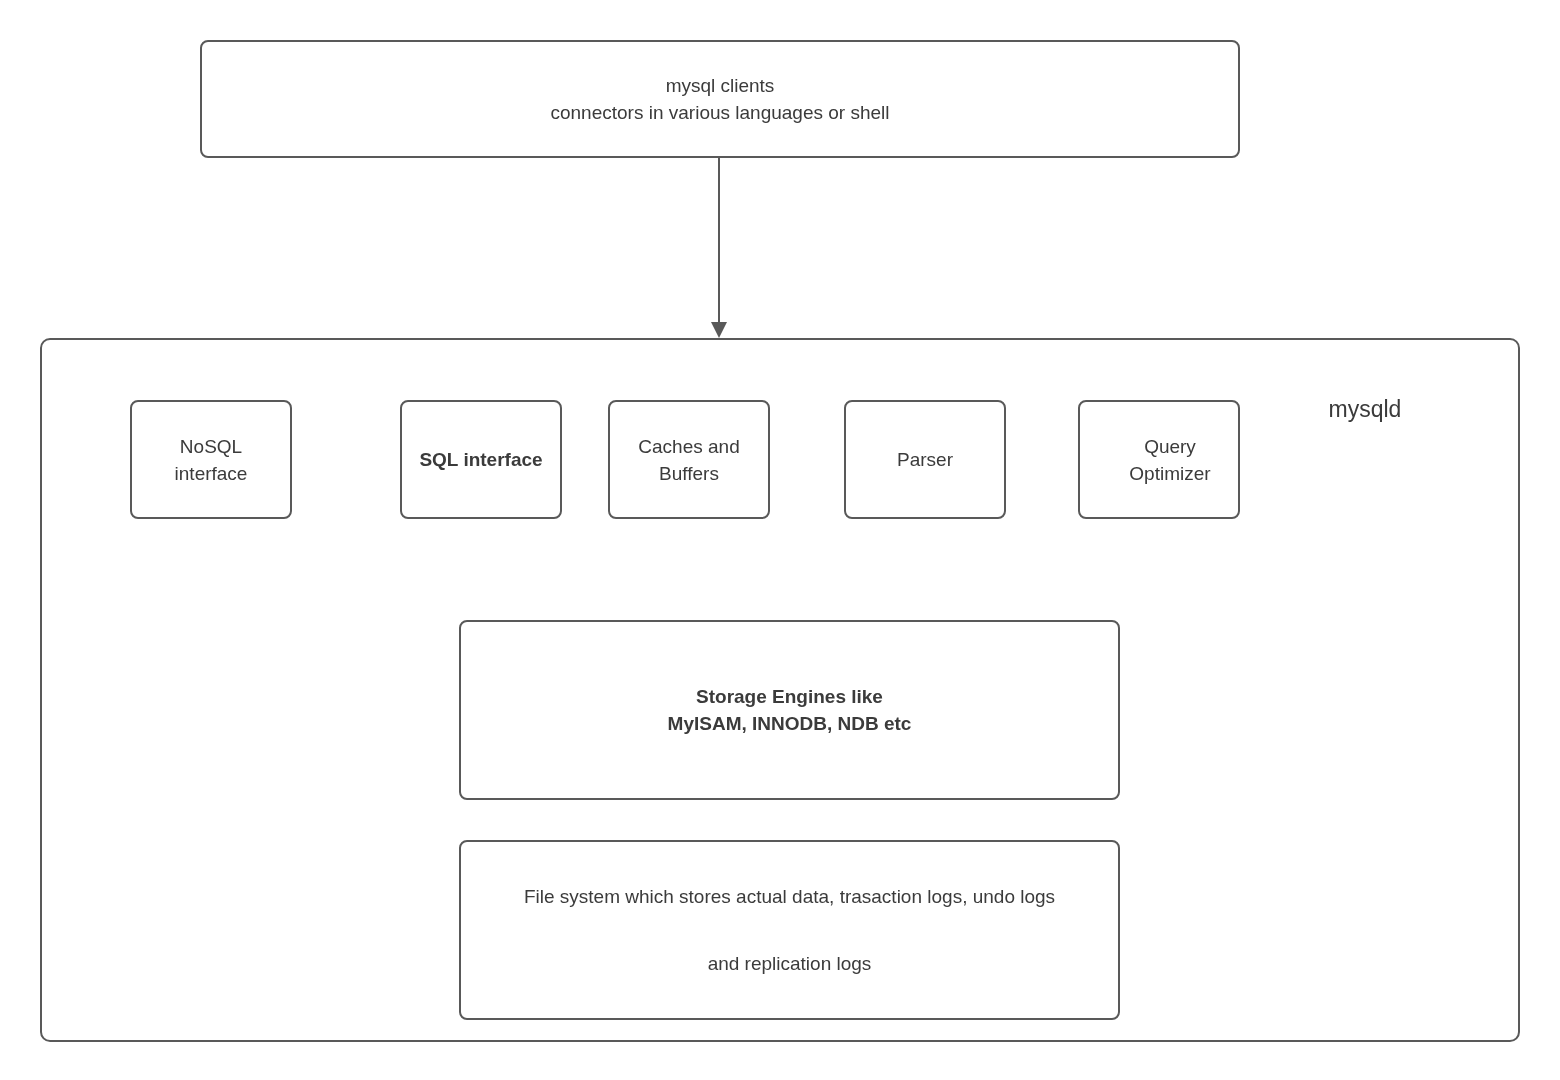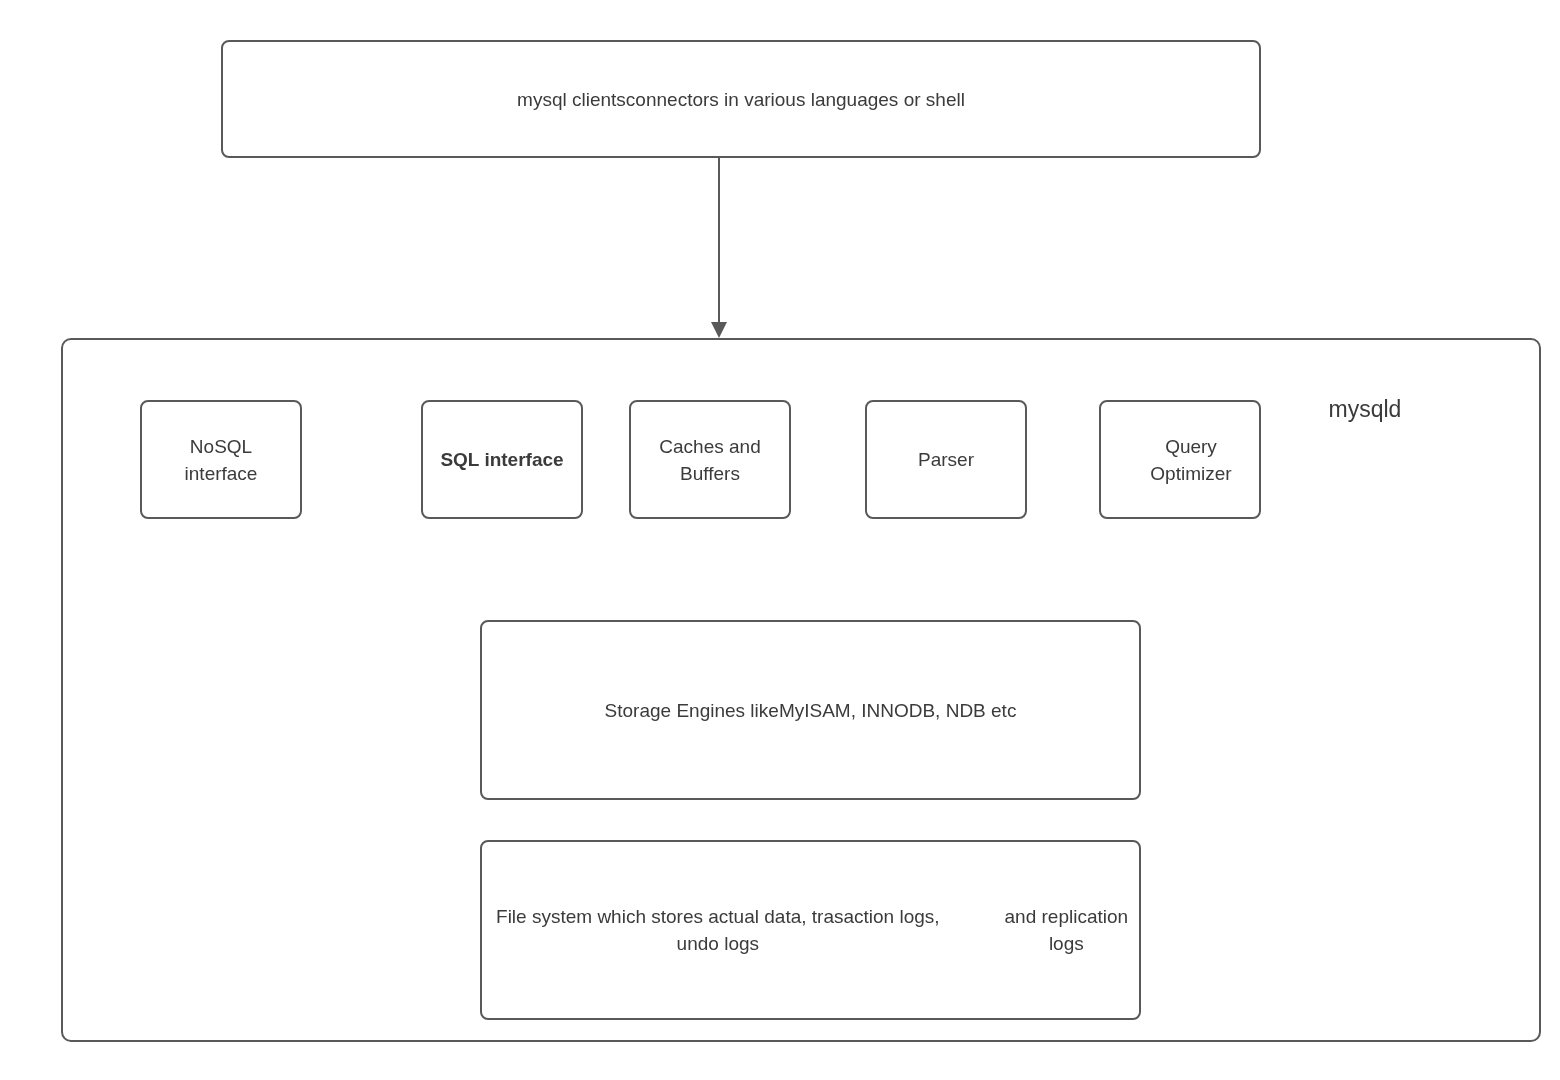--- a/index.html
+++ b/index.html
@@ -16,27 +16,26 @@
     color: #3b3b3b;
     overflow: hidden;
   }
   .box {
     position: absolute;
     box-sizing: border-box;
     border: 2px solid #595959;
     border-radius: 8px;
     background: #ffffff;
     display: flex;
-    flex-direction: row;
+    flex-direction: column;
     justify-content: center;
     align-items: center;
     text-align: center;
     font-size: 19px;
     line-height: 27px;
-    margin-left: 21px;
   }
   
   .client-box {
     left: 200px; top: 40px;
     width: 1040px; height: 118px;
   }
   
   .arrow-line {
     position: absolute;
     left: 718px; top: 158px;
@@ -66,29 +65,29 @@
     text-align: center;
     font-size: 23px;
     line-height: 27px;
   }
   
   .component {
     top: 400px;
     width: 162px; height: 119px;
     padding: 0 14px;
   }
-  .component-nosql    { left: 119px; align-items: center; }
+  .component-nosql    { left: 130px; align-items: center; }
   .component-sql      { left: 400px; font-weight: bold; }
   .component-caches   { left: 608px; }
   .component-parser   { left: 844px; }
   .component-query    { left: 1078px; padding-left: 36px; }
   
   .storage-box {
     left: 459px; top: 620px;
-    width: 661px; height: 180px;
+    width: 661px; height: 180px; font-weight: bold;
   }
   
   .filesystem-box {
     left: 459px; top: 840px;
     width: 661px; height: 180px; gap: 40px;
   }
   .line { display: block; }
 </style>
 </head>
 <body>

